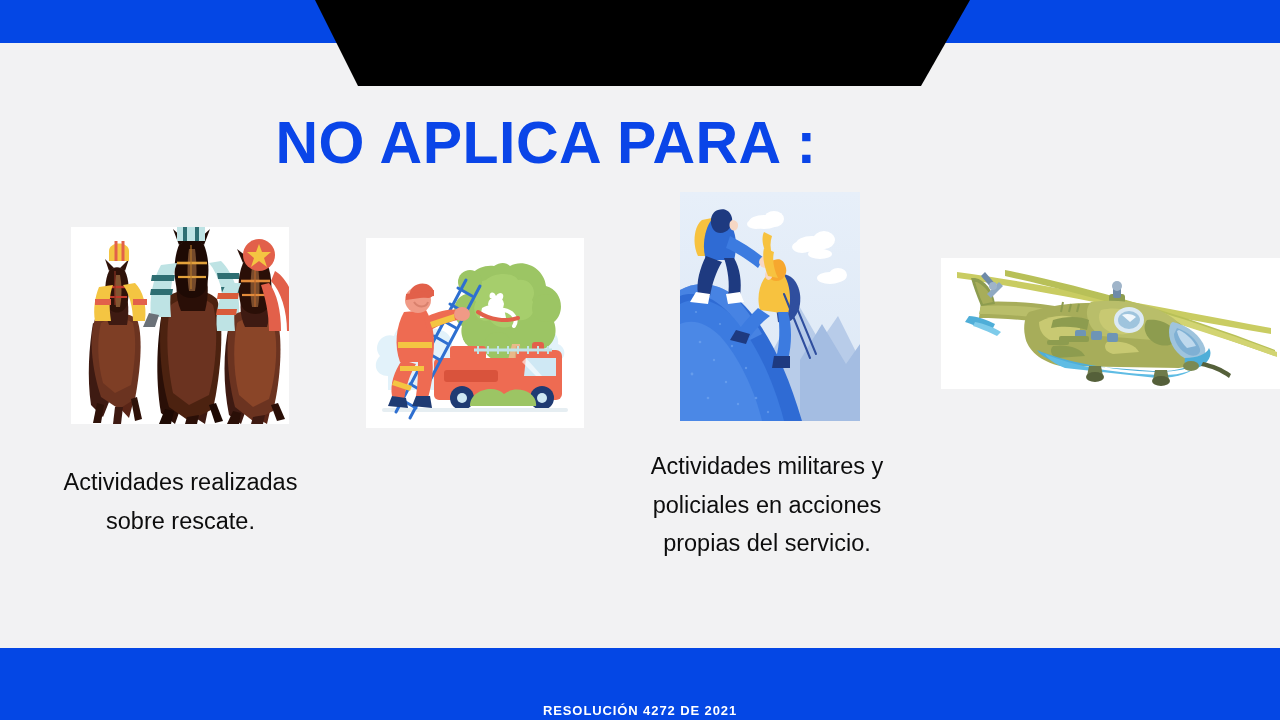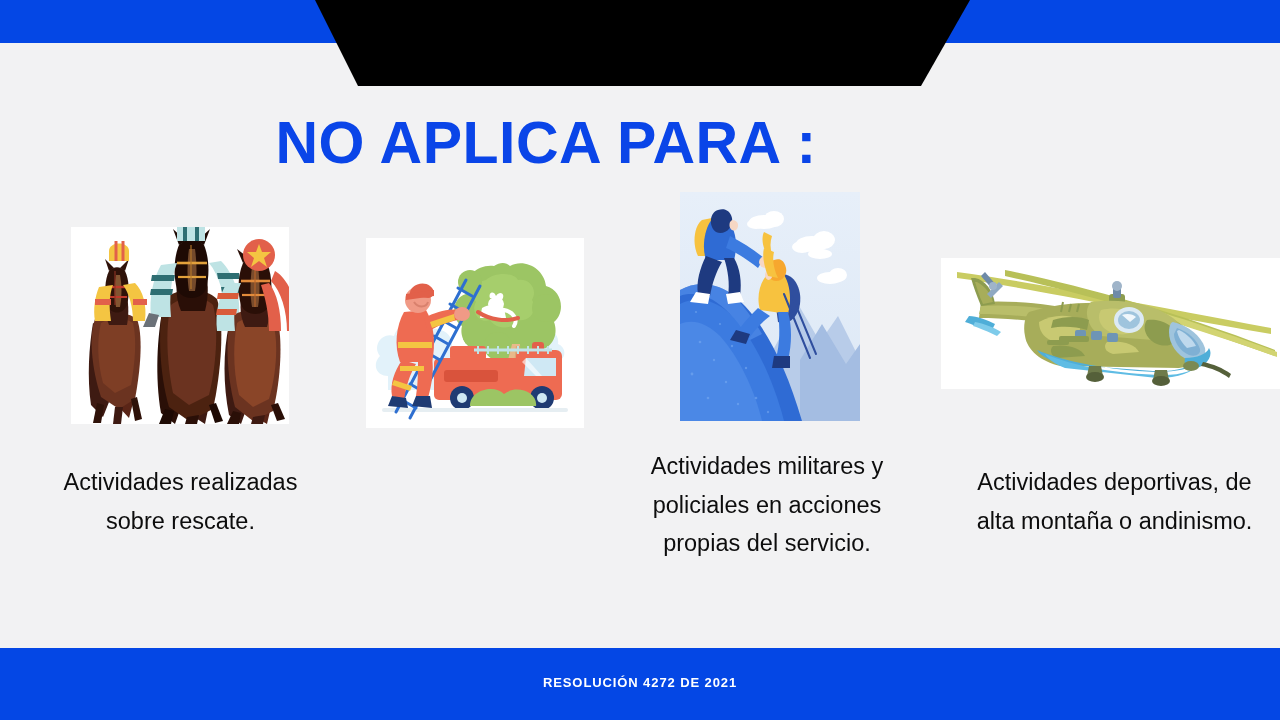--- a/index.html
+++ b/index.html
@@ -70,21 +70,21 @@
   #card4-img { left:941px; top:258px; width:339px; height:131px; }
   #card4-cap { left:962px; top:463px; width:305px; }
 
   
   .footer {
     position:absolute; left:0; top:648px;
     width:1280px; height:72px;
     background:#0447E5;
   }
   .footer-text {
-    position:absolute; left:0; top:675px;
+    position:absolute; left:0; top:703px;
     width:1280px;
     text-align:center;
     color:#FFFFFF;
     font-size:13px;
     font-weight:bold;
     letter-spacing:0.9px;
     font-family:"Liberation Sans", sans-serif;
   }
 
   svg { display:block; }
@@ -501,18 +501,17 @@
 
       <ellipse cx="250" cy="108" rx="8" ry="5" fill="#7B8A52"></ellipse>
 
       <g stroke="#8D9C4F" stroke-width="2" fill="none">
         <path d="M120 54 L122 44"></path>
         <path d="M128 54 L130 46"></path>
         <path d="M136 54 L138 46"></path>
       </g>
     </svg>
   </div>
-  <div class="caption" id="card4-cap">Actividades deportivas,  de alta montaña o andinismo.</div>
 
   <div class="footer"></div>
   <div class="footer-text">RESOLUCIÓN 4272 DE 2021</div>
 
 </div>
 
 </body></html>

